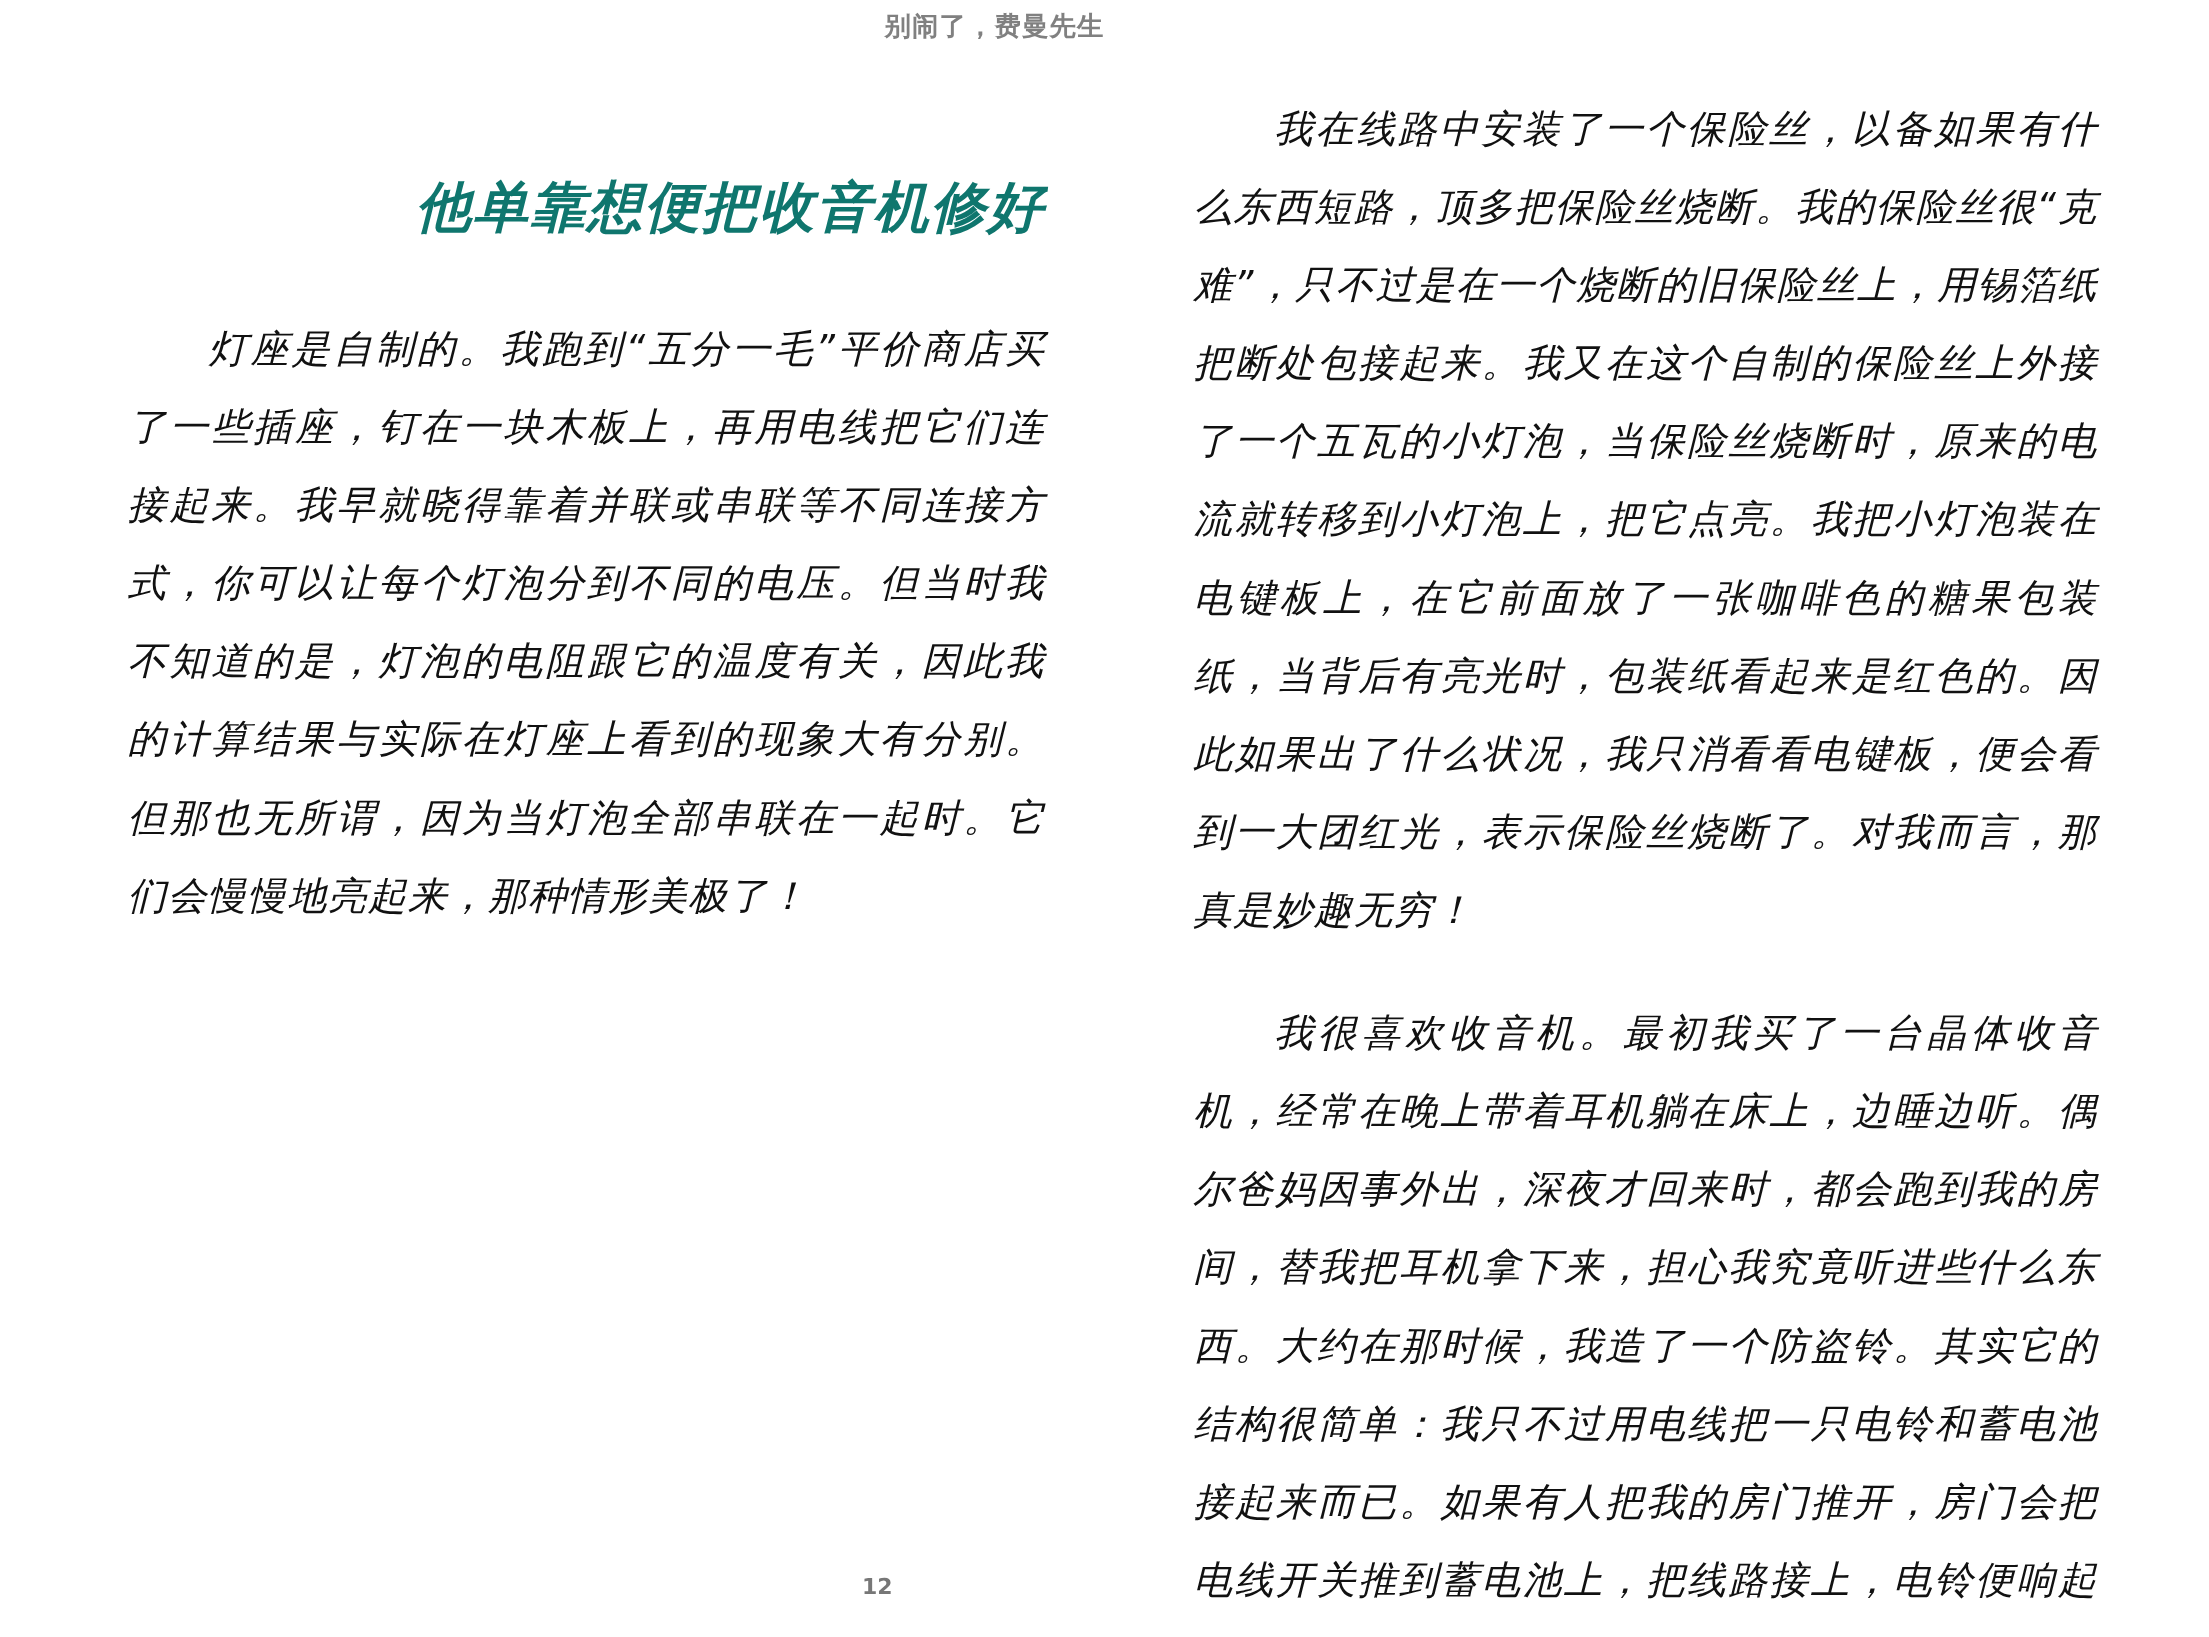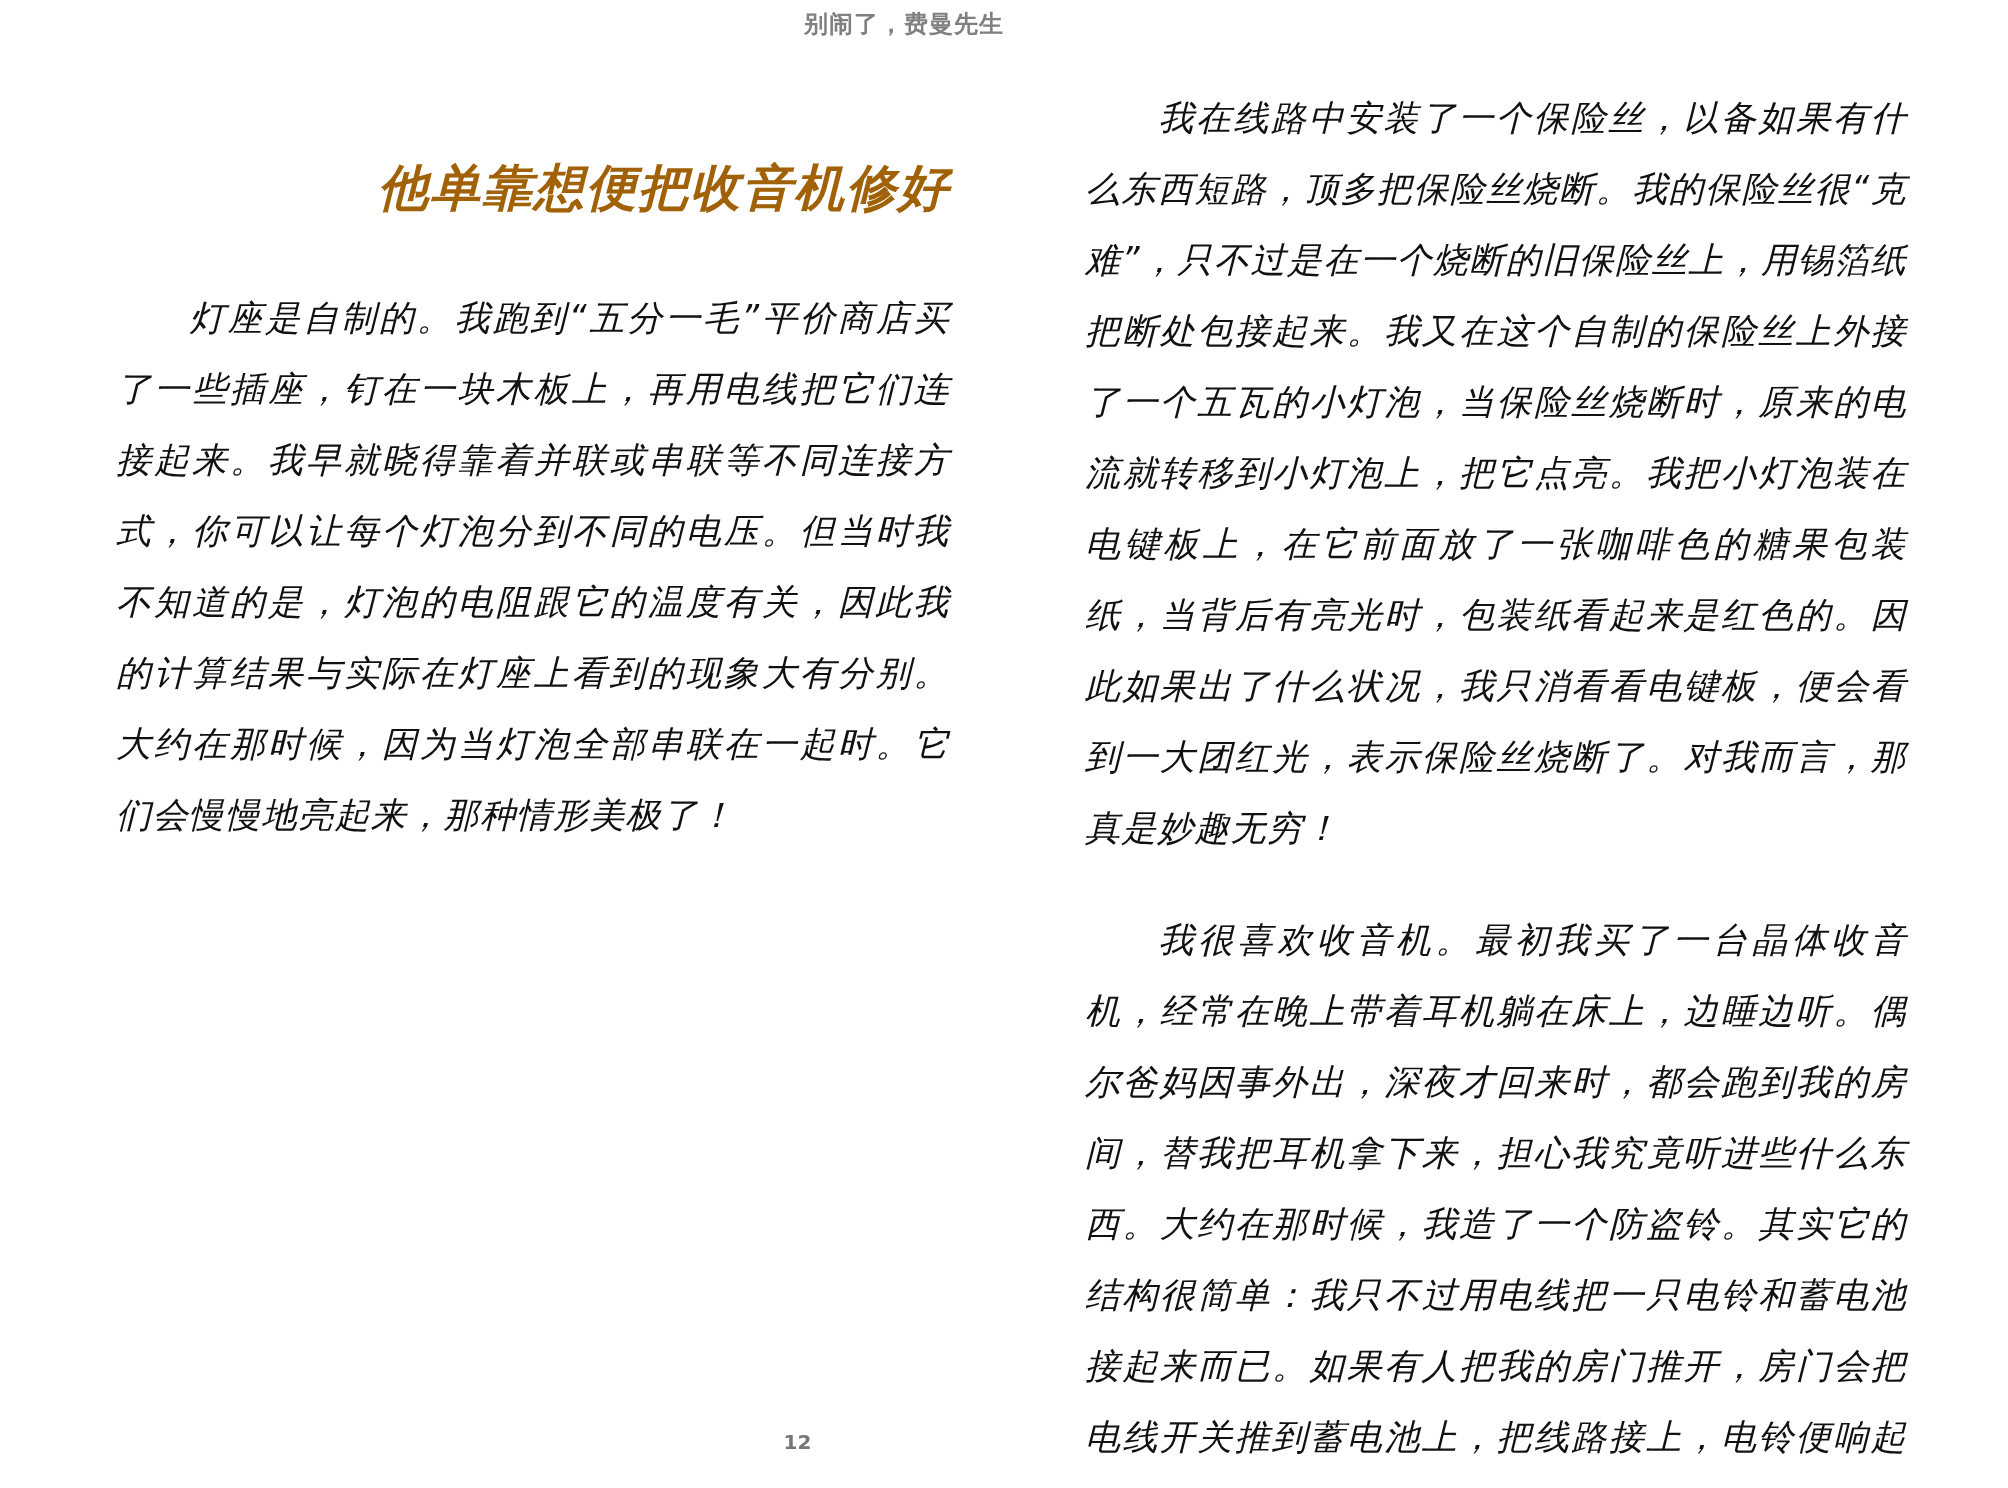--- a/index.html
+++ b/index.html
@@ -4,34 +4,34 @@
 <style>
   html, body { margin:0; padding:0; background:#ffffff; }
   body { width:2008px; height:1488px; position:relative; overflow:hidden;
          font-family:"DejaVu Sans", "Liberation Sans", sans-serif; color:#111; }
   .running-header { position:absolute; top:8px; left:0; width:1808px; text-align:center;
          font-size:24px; font-weight:bold; color:#808080; letter-spacing:1px; }
   .column { position:absolute; width:834px; }
   .col-left { left:116px; top:150px; }
   .col-right { left:1085px; top:83px; width:822px; }
   .chapter-title { text-align:right; font-size:50px; font-weight:bold; font-style:italic;
-         color:#a16207; margin:0 0 57px 0; line-height:76px; letter-spacing:2px; padding-right:0; }
+         color:#0f766e; margin:0 0 57px 0; line-height:76px; letter-spacing:2px; padding-right:0; }
   .para { font-size:35px; line-height:71px; text-align:justify; text-indent:2.1em;
          margin:0 0 41px 0; color:#111; letter-spacing:1.4px;font-style:italic; }
   .page-number { position:absolute; top:1430px; left:0; width:1595px; text-align:center;
          font-size:20px; color:#777; font-weight:bold; }
 </style>
 </head>
 <body>
 
 <div class="running-header">别闹了，费曼先生</div>
 
 <div class="column col-left">
   <h1 class="chapter-title">他单靠想便把收音机修好</h1>
-  <p class="para">灯座是自制的。我跑到“五分一毛”平价商店买了一些插座，钉在一块木板上，再用电线把它们连接起来。我早就晓得靠着并联或串联等不同连接方式，你可以让每个灯泡分到不同的电压。但当时我不知道的是，灯泡的电阻跟它的温度有关，因此我的计算结果与实际在灯座上看到的现象大有分别。大约在那时候，因为当灯泡全部串联在一起时。它们会慢慢地亮起来，那种情形美极了！</p>
+  <p class="para">灯座是自制的。我跑到“五分一毛”平价商店买了一些插座，钉在一块木板上，再用电线把它们连接起来。我早就晓得靠着并联或串联等不同连接方式，你可以让每个灯泡分到不同的电压。但当时我不知道的是，灯泡的电阻跟它的温度有关，因此我的计算结果与实际在灯座上看到的现象大有分别。但那也无所谓，因为当灯泡全部串联在一起时。它们会慢慢地亮起来，那种情形美极了！</p>
 </div>
 
 <div class="column col-right">
   <p class="para">我在线路中安装了一个保险丝，以备如果有什么东西短路，顶多把保险丝烧断。我的保险丝很“克难”，只不过是在一个烧断的旧保险丝上，用锡箔纸把断处包接起来。我又在这个自制的保险丝上外接了一个五瓦的小灯泡，当保险丝烧断时，原来的电流就转移到小灯泡上，把它点亮。我把小灯泡装在电键板上，在它前面放了一张咖啡色的糖果包装纸，当背后有亮光时，包装纸看起来是红色的。因此如果出了什么状况，我只消看看电键板，便会看到一大团红光，表示保险丝烧断了。对我而言，那真是妙趣无穷！</p>
   <p class="para">我很喜欢收音机。最初我买了一台晶体收音机，经常在晚上带着耳机躺在床上，边睡边听。偶尔爸妈因事外出，深夜才回来时，都会跑到我的房间，替我把耳机拿下来，担心我究竟听进些什么东西。大约在那时候，我造了一个防盗铃。其实它的结构很简单：我只不过用电线把一只电铃和蓄电池接起来而已。如果有人把我的房门推开，房门会把电线开关推到蓄电池上，把线路接上，电铃便响起来。</p>
 </div>
 
 <div class="page-number">12</div>
 
 </body></html>

